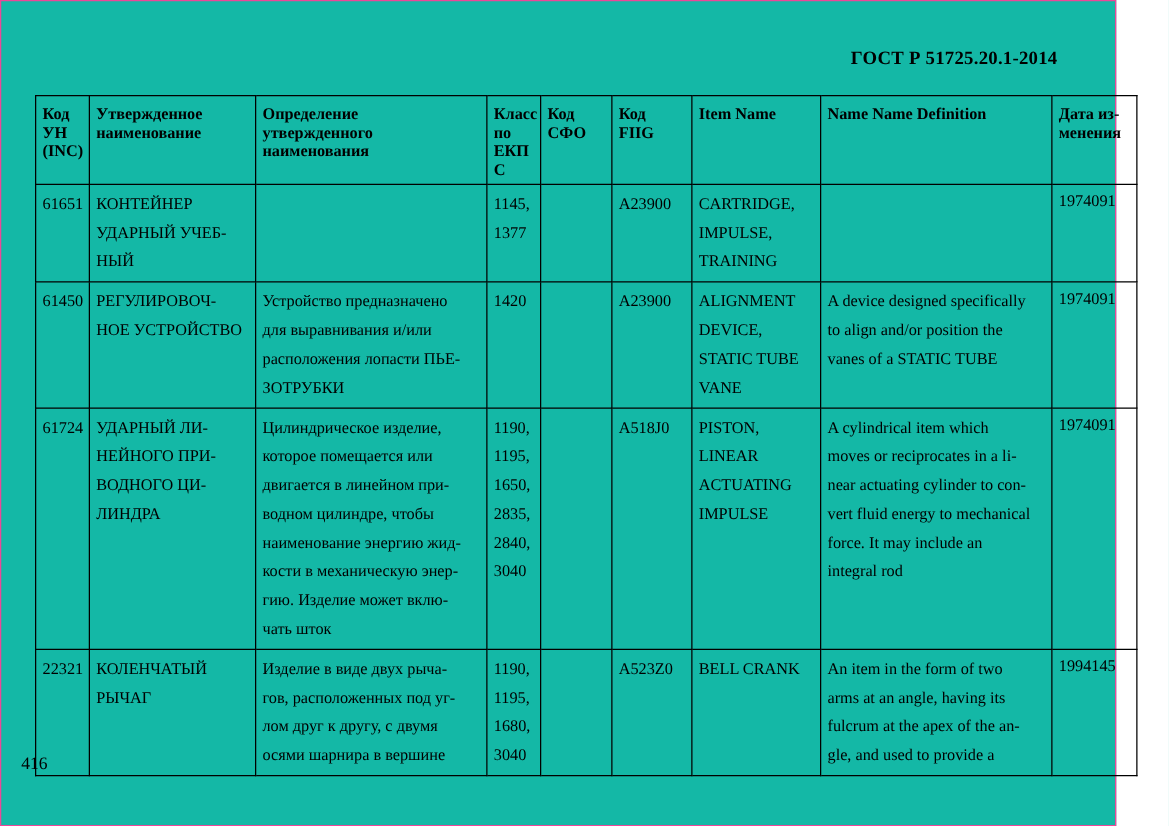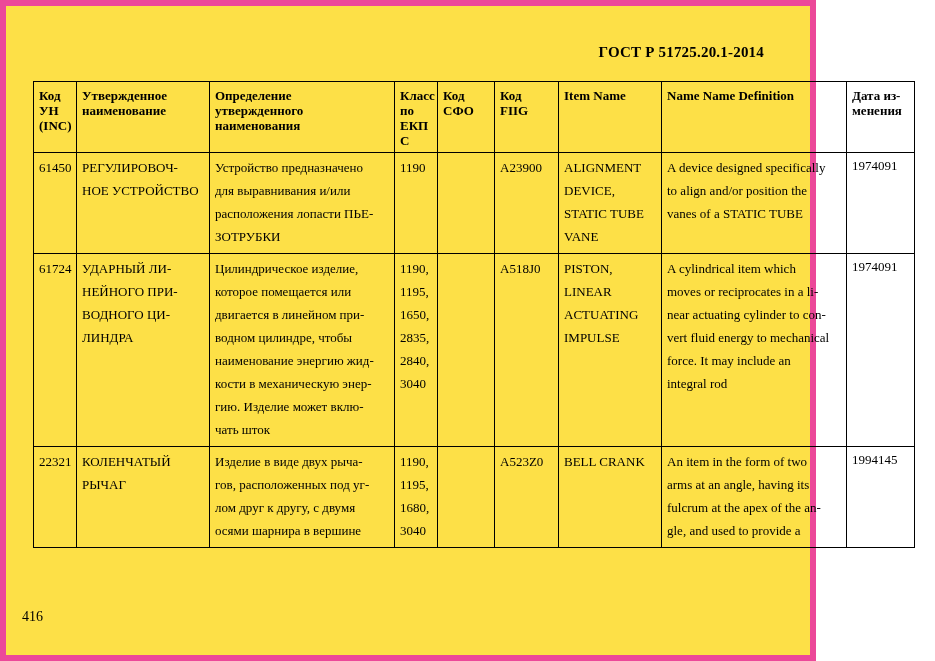--- a/index.html
+++ b/index.html
@@ -5,23 +5,23 @@
   * { margin: 0; padding: 0; box-sizing: border-box; }
   html, body { background: #ffffff; }
   body {
     width: 935px; height: 661px;
     font-family: "Liberation Serif", "DejaVu Serif", serif;
     color: #000;
     position: relative;
   }
   .page {
     position: absolute; top: 0; left: 0;
-    width: 816px; height: 661px;
-    background: #fde047;
-    border: 6px solid #ec4899;
+    width: 893px; height: 661px;
+    background: #14b8a6;
+    border: 1px solid #ec4899;
   }
   .doc-header {
     position: absolute; top: 38px; right: 46px;
     font-weight: bold; font-size: 15px;
     letter-spacing: 0.2px;
   }
   table.data-table {
     position: absolute; top: 75px; left: 27px;
     width: 881px;
     border-collapse: collapse;
@@ -93,28 +93,44 @@
         <th>Код
 FIIG</th>
         <th>Item Name</th>
         <th>Name Name Definition</th>
         <th>Дата из-
 менения</th>
       </tr>
     </thead>
     <tbody>
       <tr>
+        <td>61651</td>
+        <td>КОНТЕЙНЕР
+УДАРНЫЙ УЧЕБ-
+НЫЙ</td>
+        <td></td>
+        <td>1145,
+1377</td>
+        <td></td>
+        <td>A23900</td>
+        <td>CARTRIDGE,
+IMPULSE,
+TRAINING</td>
+        <td></td>
+        <td class="col-date">1974091</td>
+      </tr>
+      <tr>
         <td>61450</td>
         <td>РЕГУЛИРОВОЧ-
 НОЕ УСТРОЙСТВО</td>
         <td>Устройство предназначено
 для выравнивания и/или
 расположения лопасти ПЬЕ-
 ЗОТРУБКИ</td>
-        <td>1190</td>
+        <td>1420</td>
         <td></td>
         <td>A23900</td>
         <td>ALIGNMENT
 DEVICE,
 STATIC TUBE
 VANE</td>
         <td>A device designed specifically
 to align and/or position the
 vanes of a STATIC TUBE</td>
         <td class="col-date">1974091</td>

